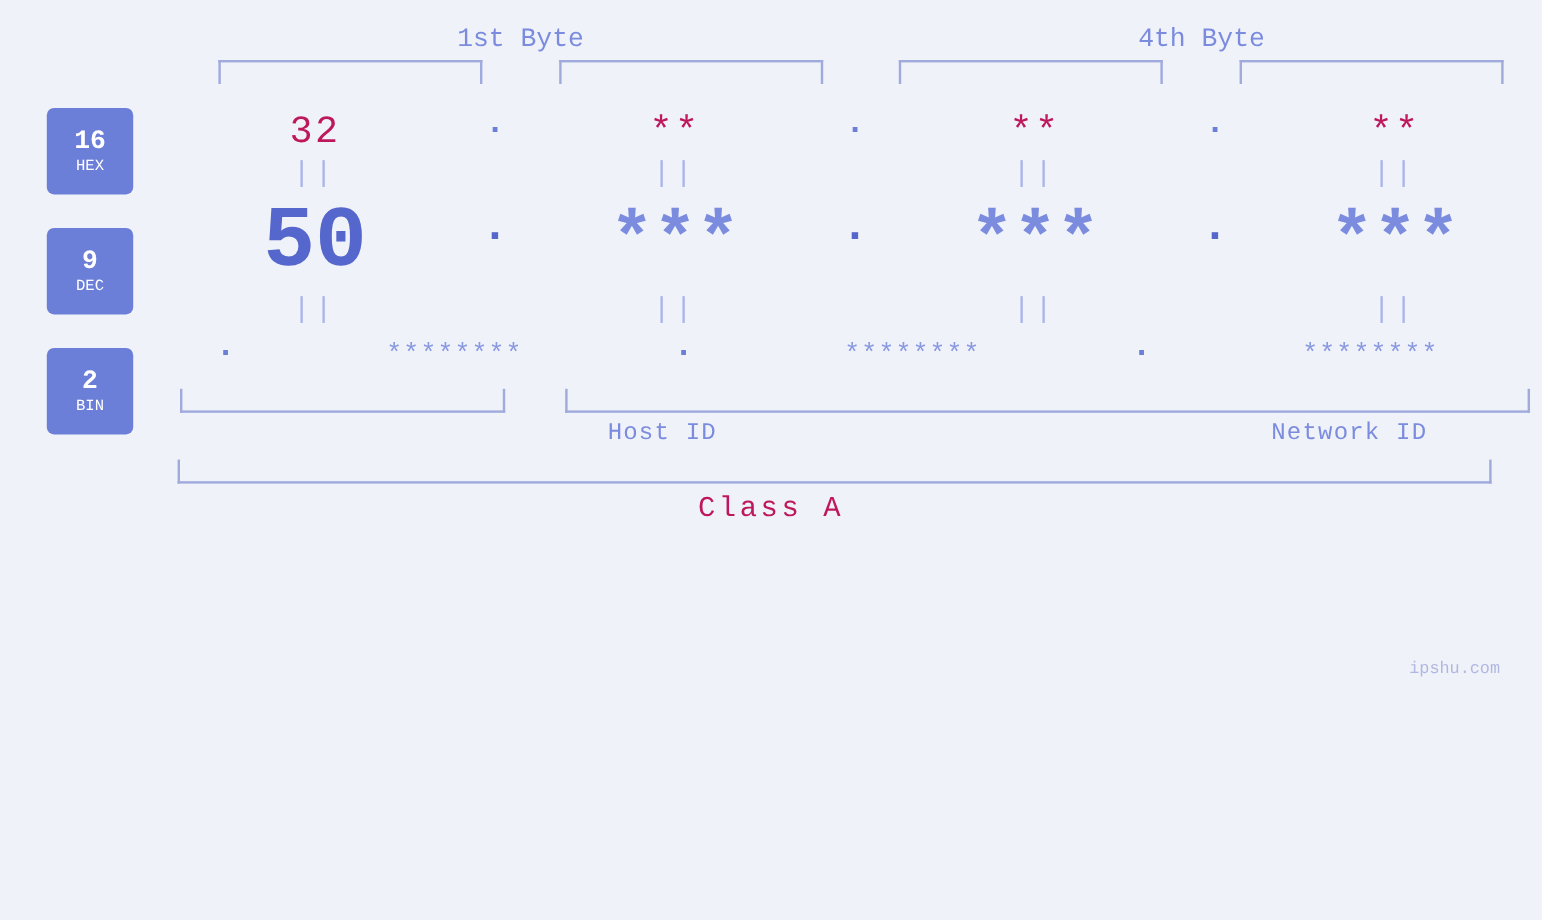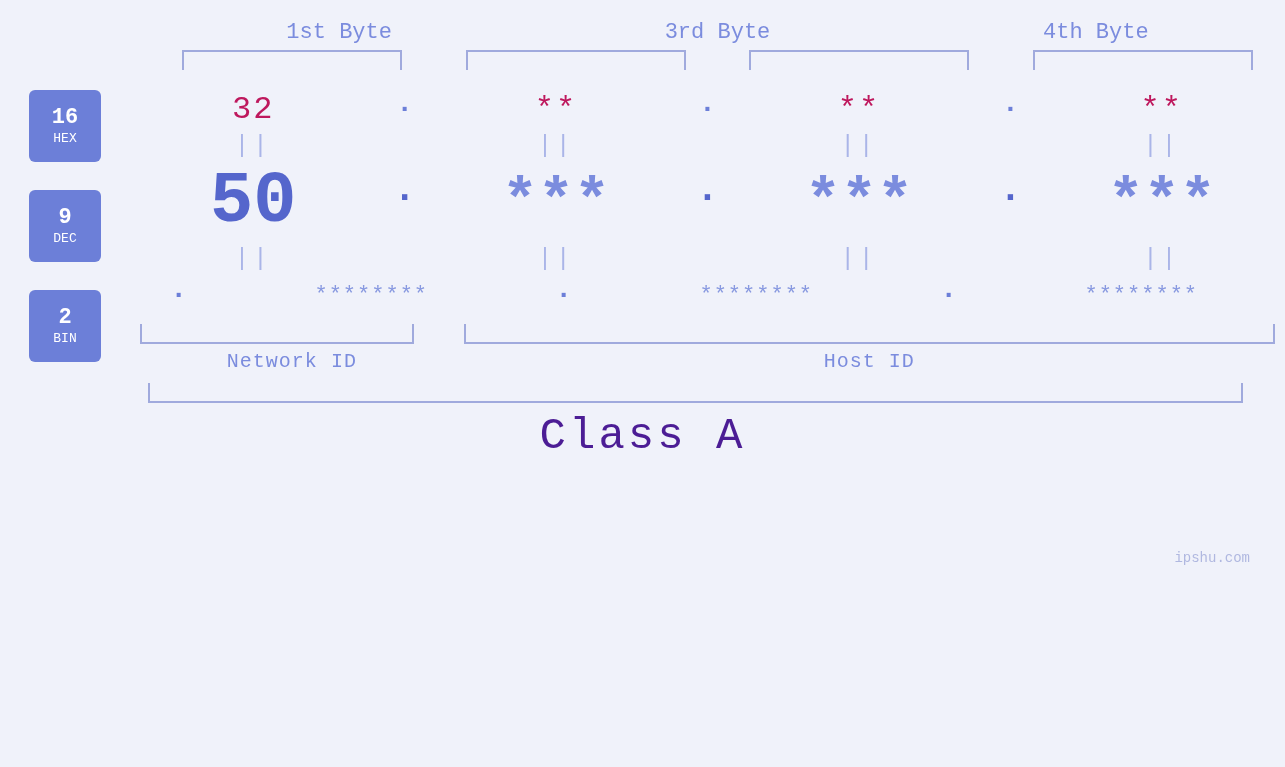--- a/index.html
+++ b/index.html
@@ -149,22 +149,22 @@
 
     
     .class-label-row {
       display: flex;
       width: 100%;
       justify-content: center;
       margin-top: 8px;
     }
 
     .class-label {
-      color: #4c1d95;
-      font-size: 44px;
+      color: #be185d;
+      font-size: 24px;
       font-family: 'Courier New', Courier, monospace;
       letter-spacing: 3px;
     }
 
     
     .watermark {
       position: absolute;
       bottom: 12px;
       right: 35px;
       color: #b0b8e0;
@@ -180,20 +180,21 @@
       align-self: flex-end;
       padding-bottom: 10px;
       line-height: 1;
     }
 
     
     .full-grid {
       width: 100%;
       display: grid;
       grid-template-columns: 130px 1fr;
+      padding-left: 10px;
     }
 
     .grid-badges {
       display: flex;
       flex-direction: column;
       align-items: center;
       gap: 28px;
       padding-top: 20px;
     }
 
@@ -222,21 +223,20 @@
       padding-bottom: 6px;
     }
   </style>
 </head>
 <body>
 
 <div class="main-container">
 
   <div class="byte-labels-row">
     <div class="byte-label">1st Byte</div>
-    <div class="byte-label">3rd Byte</div>
     <div class="byte-label">4th Byte</div>
   </div>
 
   <div class="bracket-row">
     <div class="bracket"></div>
     <div class="bracket"></div>
     <div class="bracket"></div>
     <div class="bracket"></div>
   </div>
 
@@ -375,26 +375,26 @@
       </div>
 
       <div style="display:flex; width:100%; margin-top:8px;">
 
         <div style="width: calc(25% - 15px); height:20px; border: 2px solid #a0aadd; border-top:none; margin-left: 10px;"></div>
 
         <div style="flex:1; height:20px; border: 2px solid #a0aadd; border-top:none; margin-left:50px; margin-right:10px;"></div>
       </div>
 
       <div style="display:flex; width:100%; margin-top:6px;">
+        <div style="flex:1; text-align:center;">
+          <span style="color:#7b8cde; font-size:20px; font-family:'Courier New',Courier,monospace; letter-spacing:1px;">Host ID</span>
+        </div>
         <div style="width:calc(25% + 35px); text-align:center;">
           <span style="color:#7b8cde; font-size:20px; font-family:'Courier New',Courier,monospace; letter-spacing:1px;">Network ID</span>
         </div>
-        <div style="flex:1; text-align:center;">
-          <span style="color:#7b8cde; font-size:20px; font-family:'Courier New',Courier,monospace; letter-spacing:1px;">Host ID</span>
-        </div>
       </div>
 
     </div>
   </div>
 
   <div style="display:flex; width:100%; padding-left:148px; margin-top:10px;">
     <div style="width:1095px; height:20px; border:2px solid #a0aadd; border-top:none;"></div>
   </div>
 
   <div class="class-label-row">

